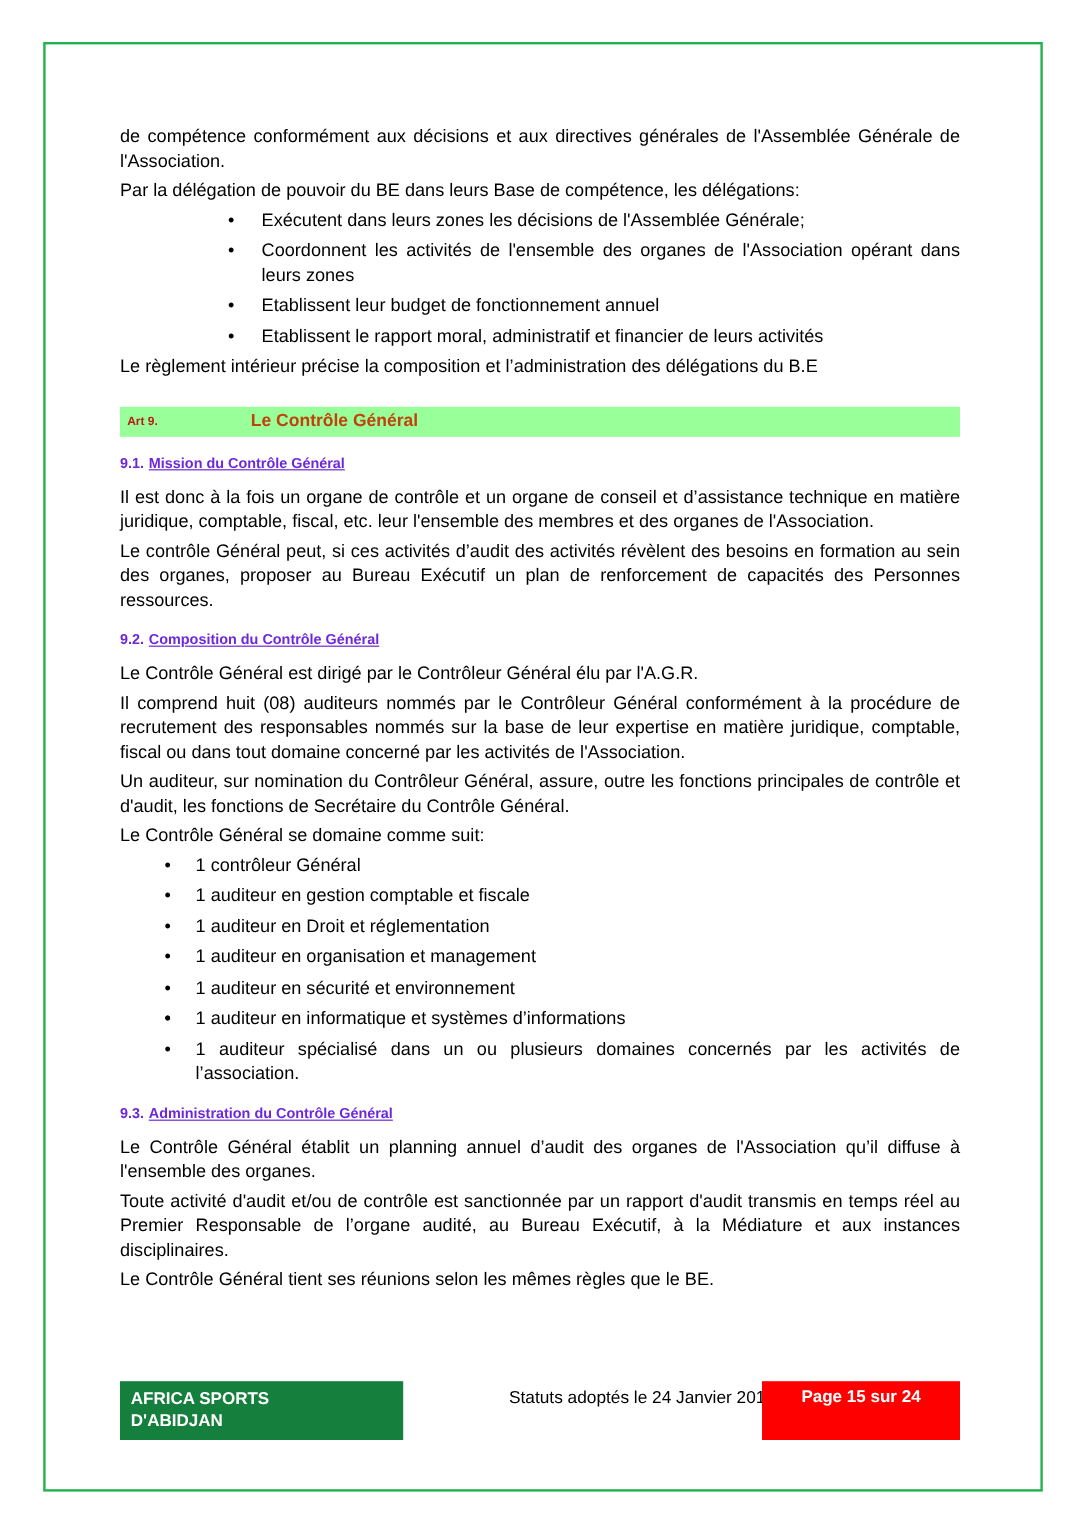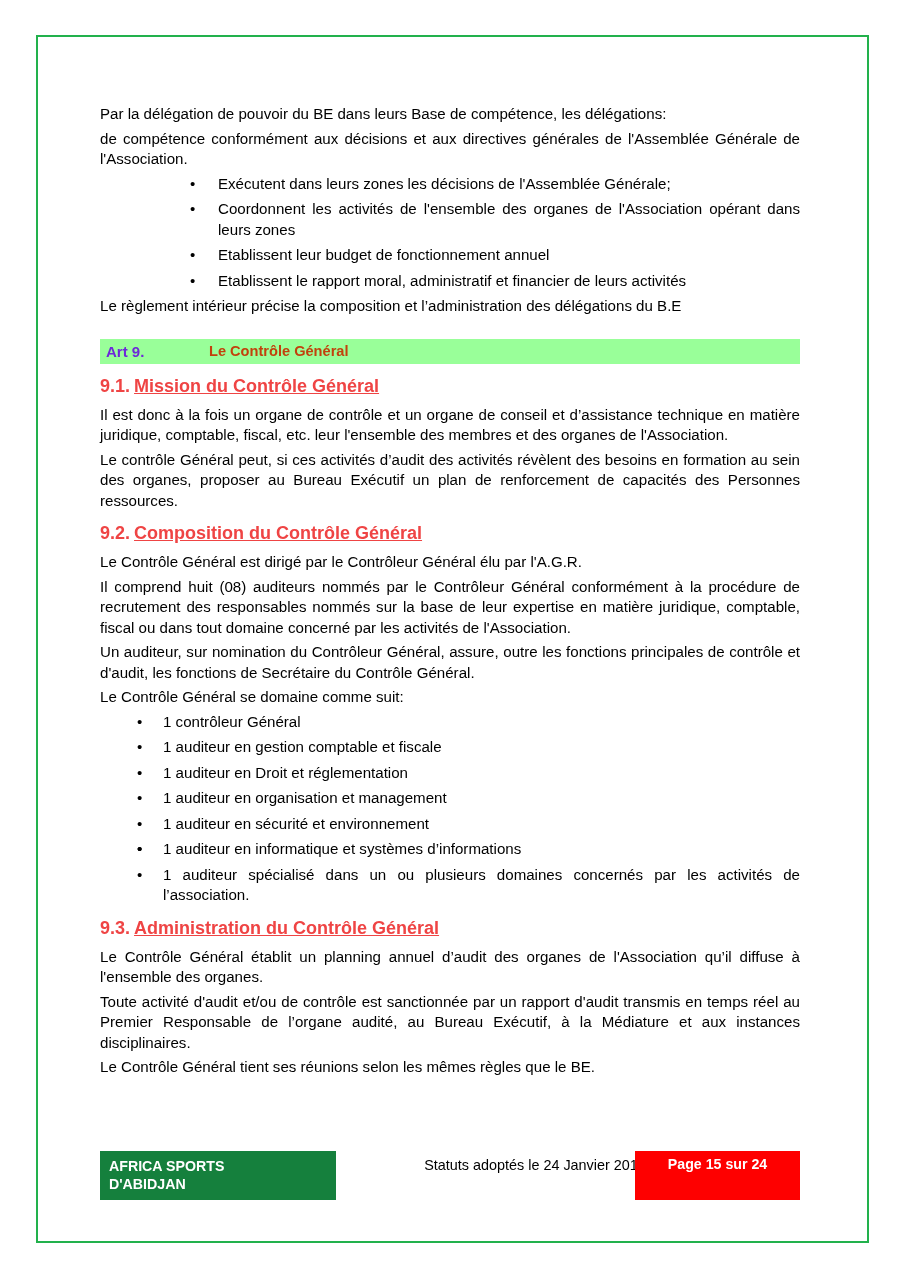--- a/index.html
+++ b/index.html
@@ -89,38 +89,38 @@
   .article-banner {
     background: #99ff99;
     height: 25px;
     margin: 22px 0 10px 0;
     display: flex;
     align-items: center;
     padding: 0 6px;
     box-sizing: border-box;
   }
   .article-banner .art-num {
-    font-size: 15px;
-    font-weight: bold;
-    color: #6d28d9;
+    font-size: 10px;
+    font-weight: bold;
+    color: #b91c1c;
     width: 103px;
     flex: 0 0 auto;
   }
   .article-banner .art-title {
     font-size: 14.6px;
     font-weight: bold;
     color: #c2410c;
   }
 
   
   .sub-heading {
     margin: 13px 0 9px 0;
-    font-size: 18px;
-    font-weight: bold;
-    color: #ef4444;
+    font-size: 12px;
+    font-weight: bold;
+    color: #6d28d9;
     line-height: 19px;
   }
   .sub-heading .sh-num {
     text-decoration: none;
     margin-right: 4px;
   }
   .sub-heading .sh-text {
     text-decoration: underline;
   }
 
@@ -170,22 +170,22 @@
     box-sizing: border-box;
   }
 </style>
 </head>
 <body>
 
 <div class="page-border"></div>
 
 <div class="content">
 
+  <p class="body-text">de compétence conformément aux décisions et aux directives générales de l'Assemblée Générale de l'Association.</p>
   <p class="body-text nojustify">Par la délégation de pouvoir du BE dans leurs Base de compétence, les délégations:</p>
-  <p class="body-text">de compétence conformément aux décisions et aux directives générales de l'Assemblée Générale de l'Association.</p>
 
   <ul class="bullets list-delegations">
     <li>
       <span class="bullet-dot">•</span>
       <span>Exécutent dans leurs zones les décisions de l'Assemblée Générale;</span>
     </li>
     <li>
       <span class="bullet-dot">•</span>
       <span>Coordonnent les activités de l'ensemble des organes de l'Association opérant dans leurs zones</span>
     </li>

